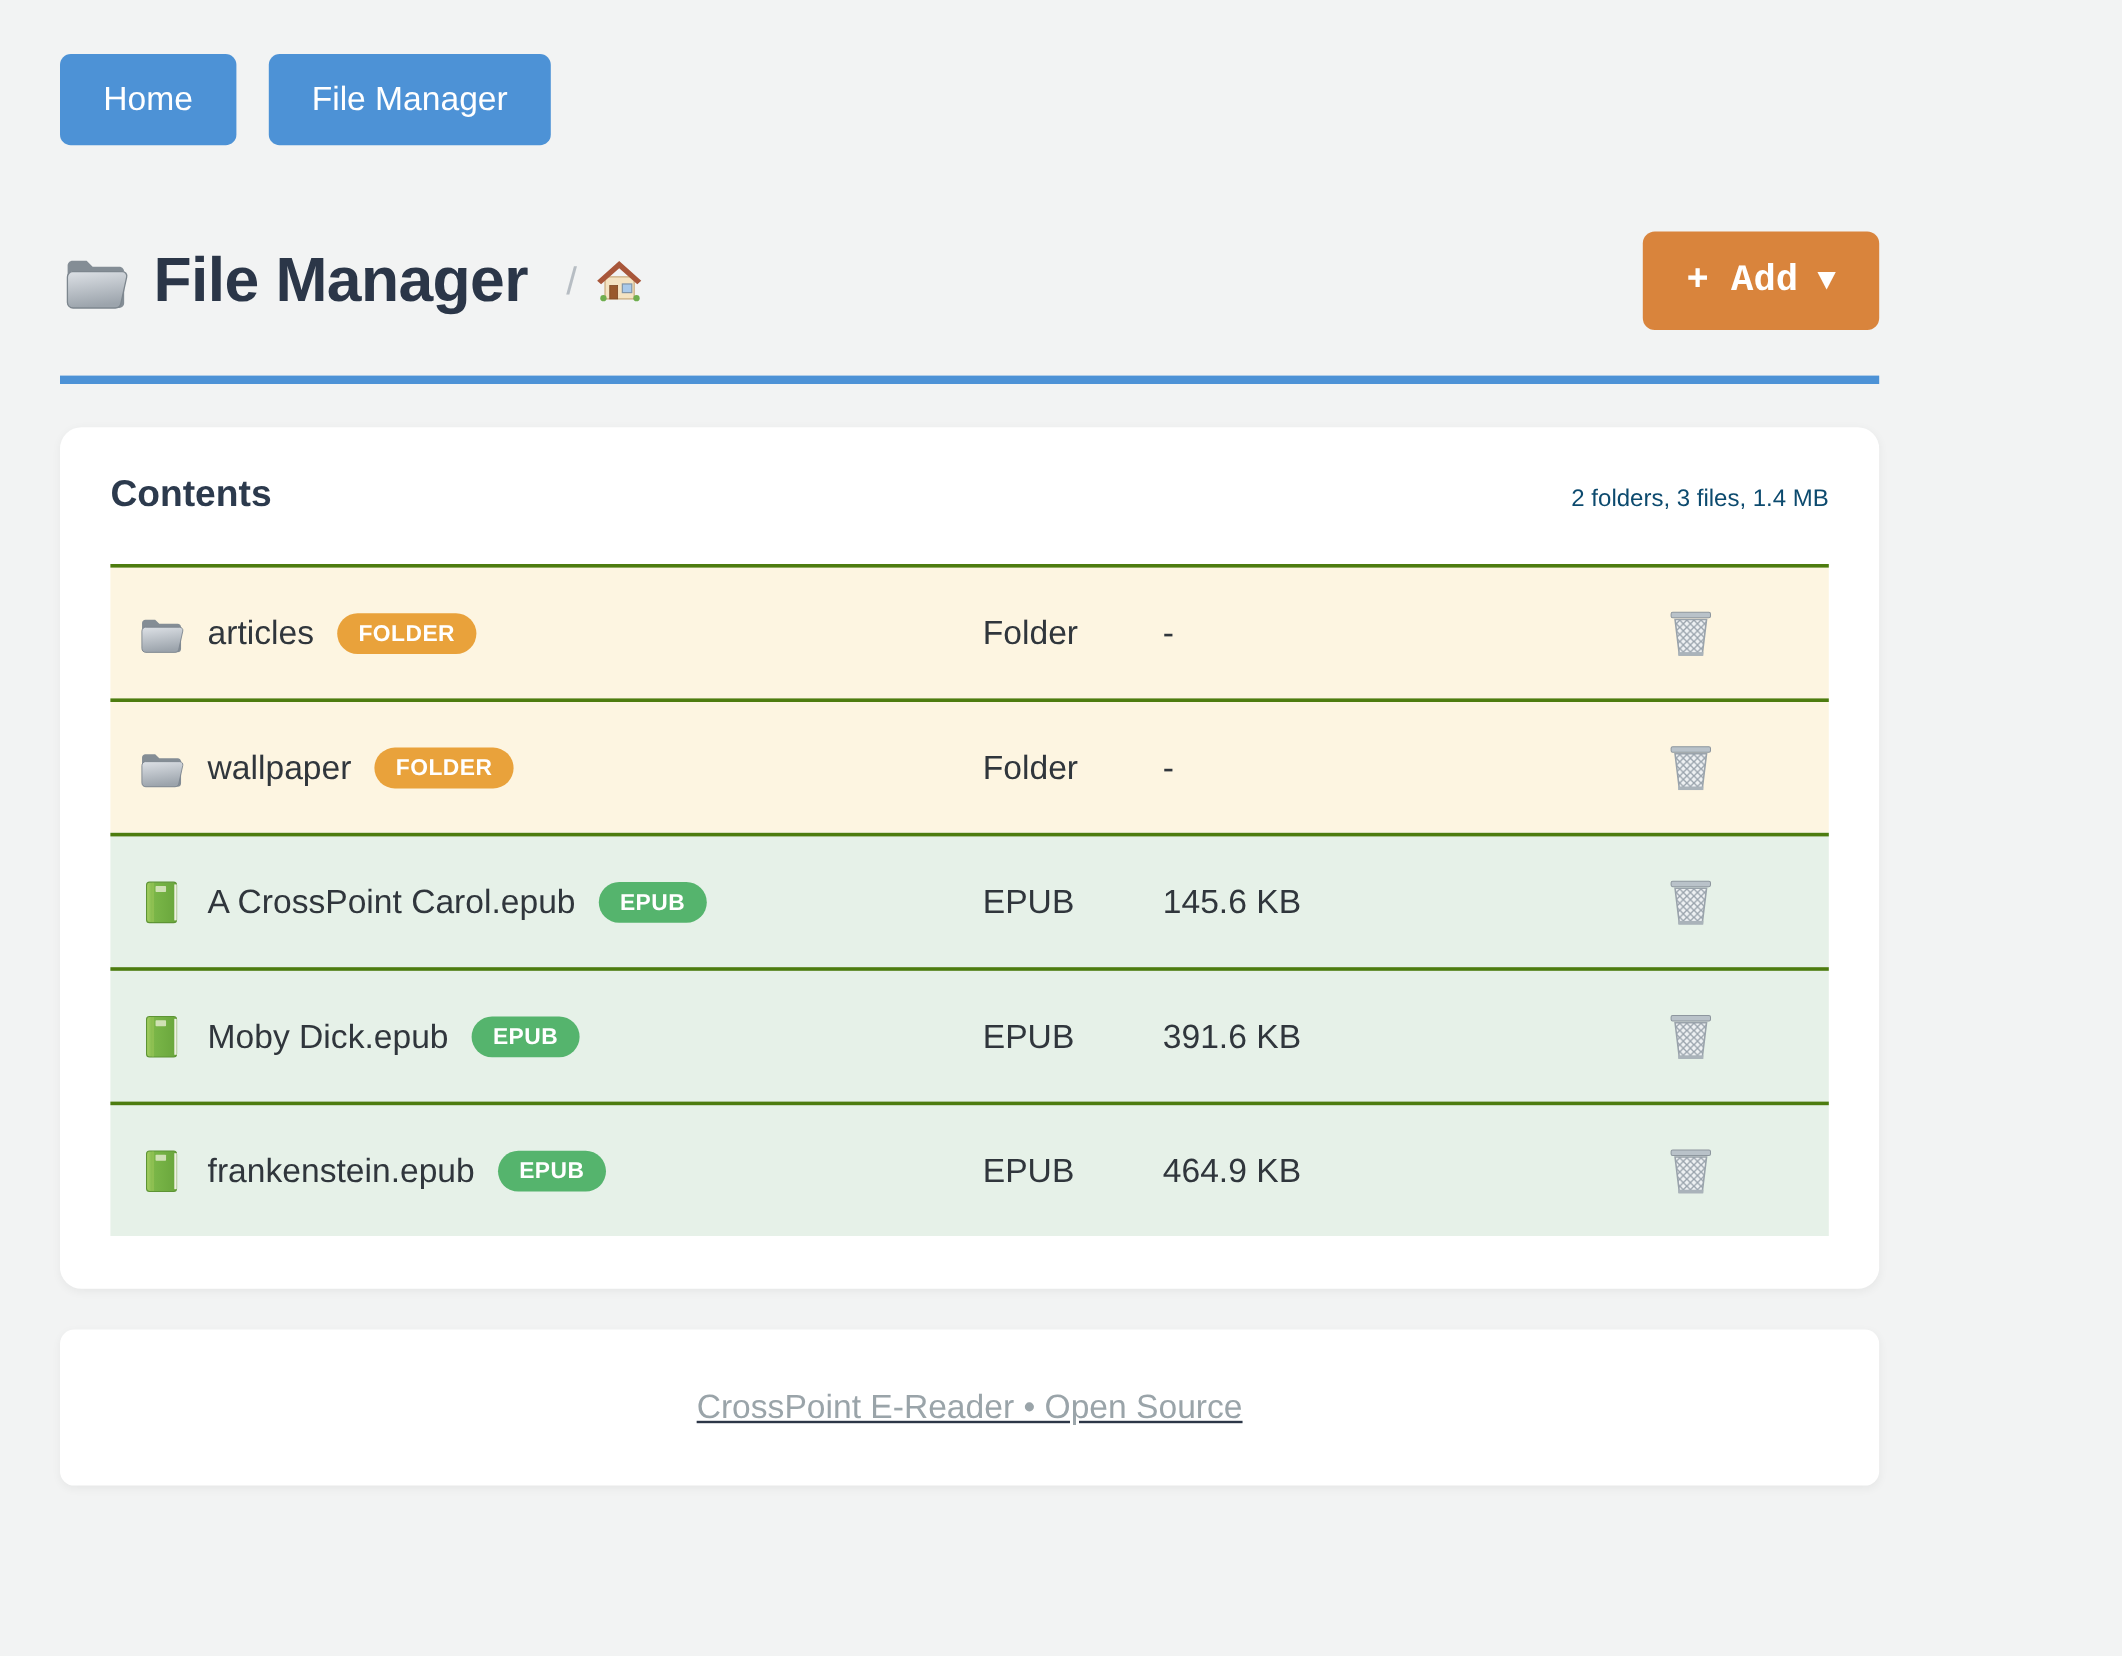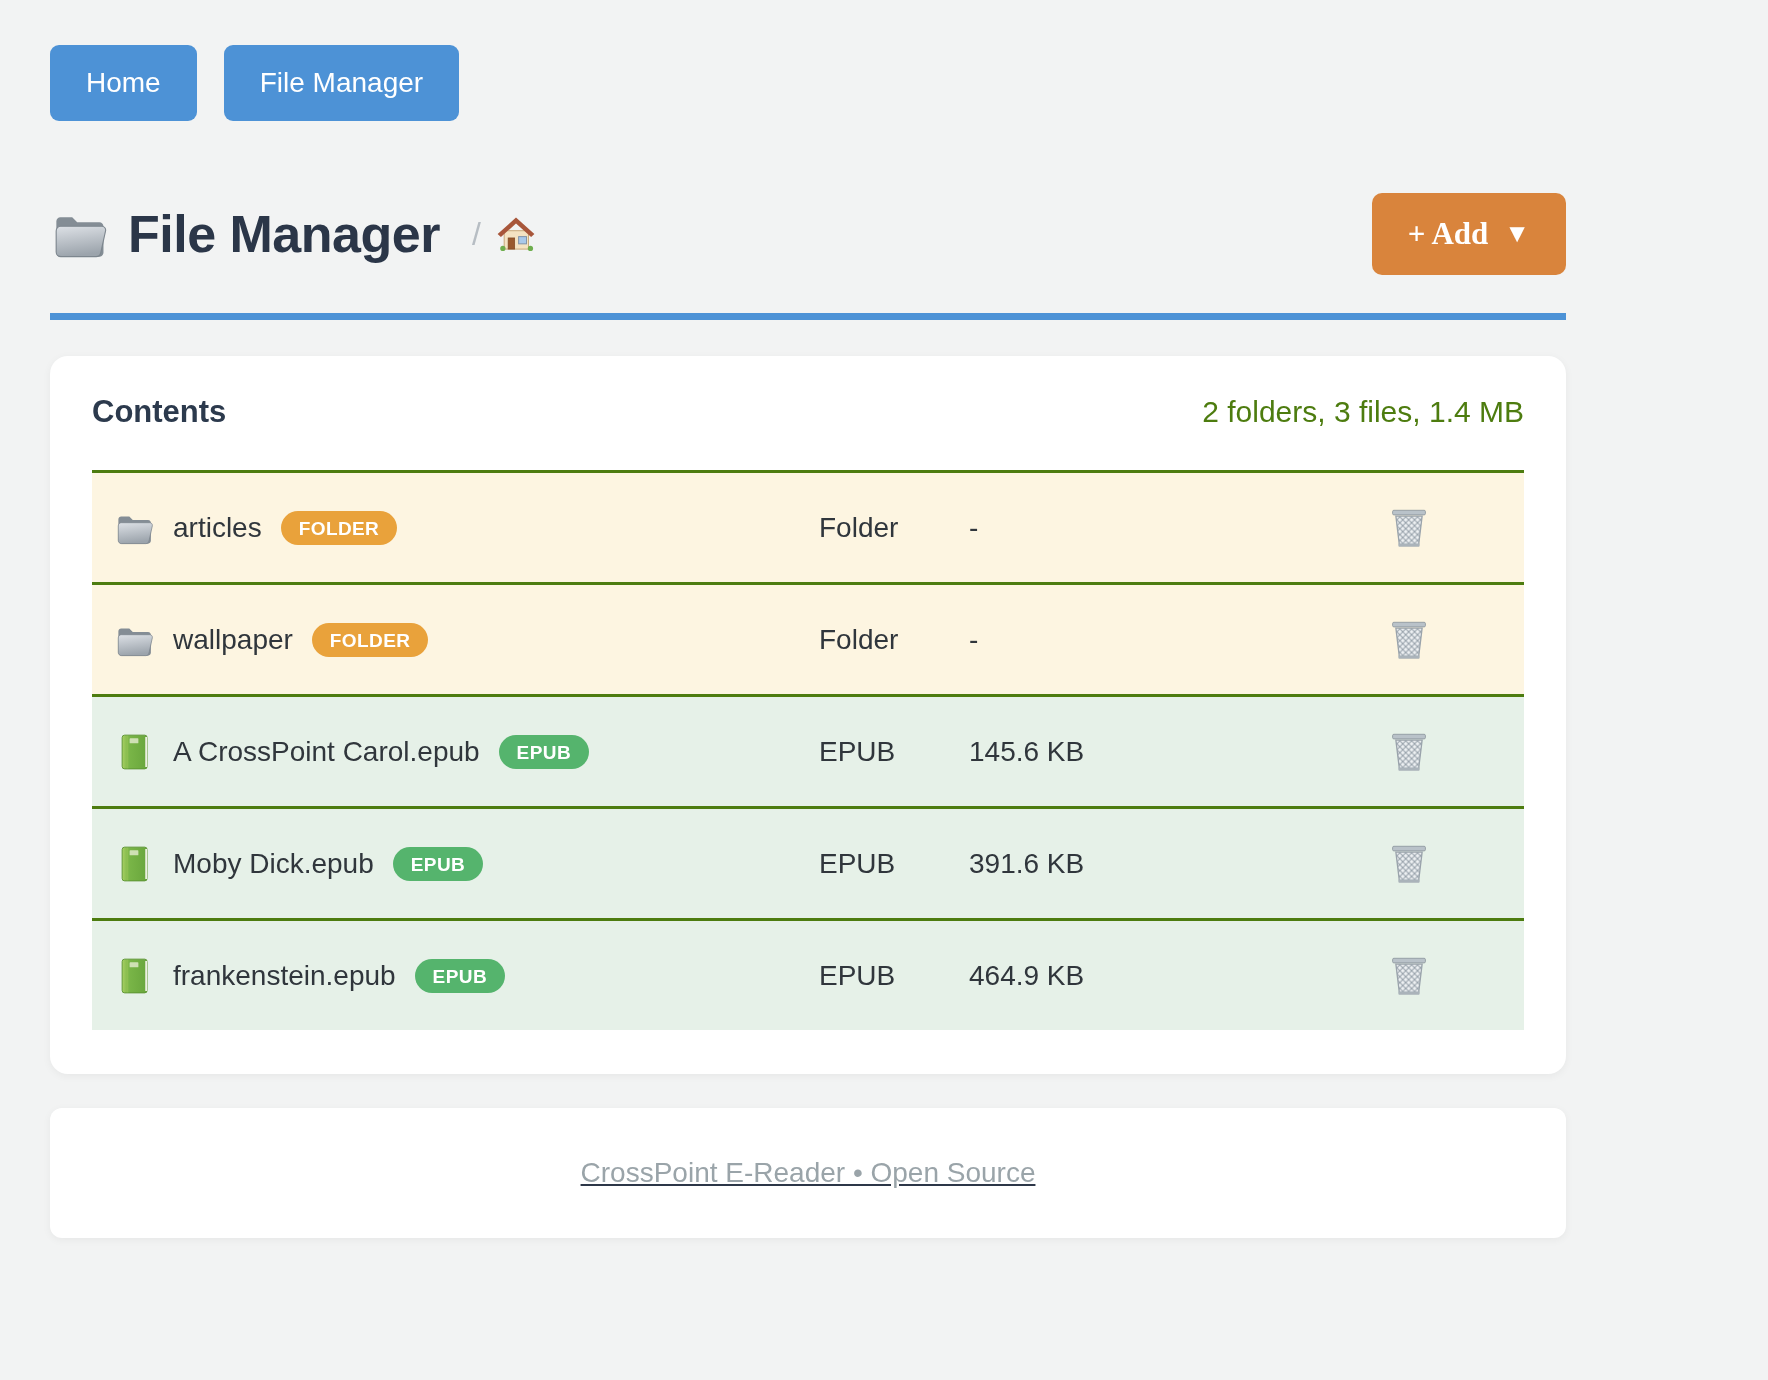--- a/index.html
+++ b/index.html
@@ -24,35 +24,35 @@
   .page-header { display:flex; align-items:center; margin-top:72px; }
   .page-header .big-folder { width:58px; height:58px; flex:0 0 auto; }
   .page-title { font-size:52px; font-weight:800; color:#2b3648; margin-left:20px; letter-spacing:-0.5px; }
   .crumb-sep { margin-left:32px; color:#b7bdc3; font-size:32px; }
   .crumb-home { width:42px; height:42px; margin-left:14px; cursor:pointer; }
   .spacer { flex:1; }
   .add-btn {
     background: var(--accent-orange, #d9843c);
     color:#fff; border:none; border-radius:10px;
     height:82px; padding:0 36px; font-size:31px; font-weight:bold;
-    font-family:Liberation Serif, serif; cursor:pointer; display:flex; align-items:center; gap:16px;
+    font-family:Liberation Mono, monospace; cursor:pointer; display:flex; align-items:center; gap:16px;
   }
   .add-btn .caret { font-size:26px; }
 
   .blue-rule { height:7px; background:var(--accent-blue, #4d92d6); border:none; margin-top:38px; }
 
   
   .card {
     background:#fff; border-radius:18px; margin-top:36px;
     box-shadow:0 2px 8px rgba(0,0,0,0.05);
     padding:38px 42px 44px 42px;
   }
   .card-head { display:flex; align-items:baseline; margin-bottom:40px; }
   .card-title { font-size:31px; font-weight:800; color:#2c3a4d; }
-  .card-summary { margin-left:auto; font-size:30px; color:#4d7c0f;text-align:center; }
+  .card-summary { margin-left:auto; font-size:20px; color:#0c4a6e;text-align:center; }
 
   
   .thead, .trow {
     display:grid;
     grid-template-columns: 1fr 150px 235px 320px;
     align-items:center;
   }
   .thead {
     height:70px; background:#f5f6f8;
     color:#7e8a92; font-weight:bold; font-size:27px;

